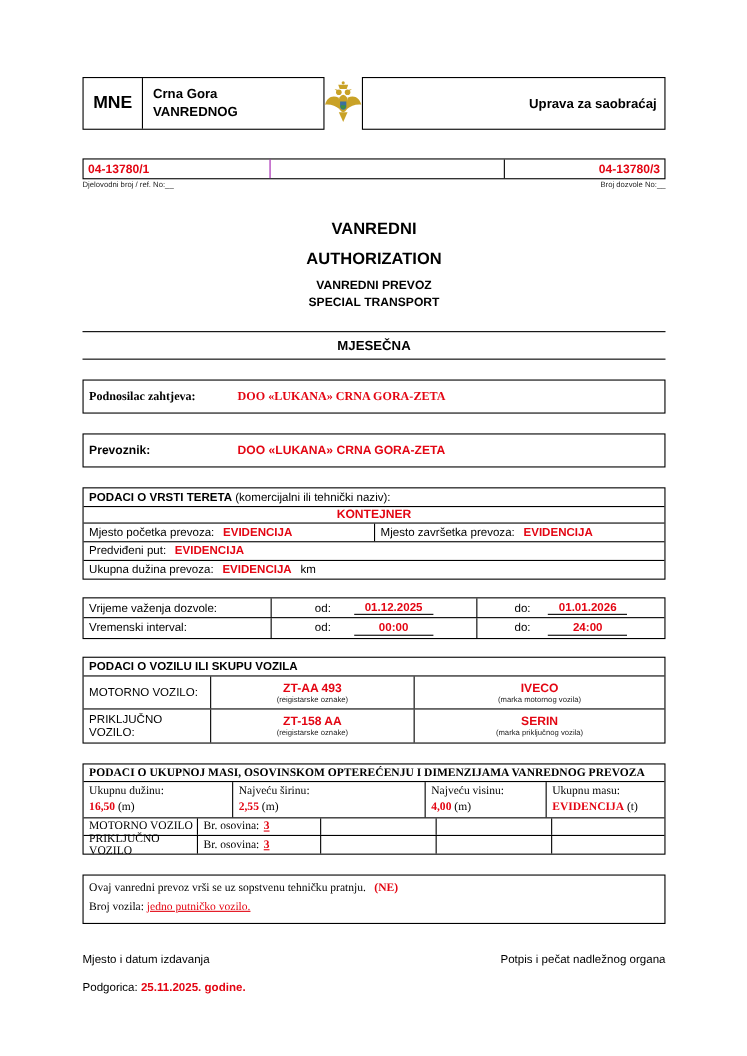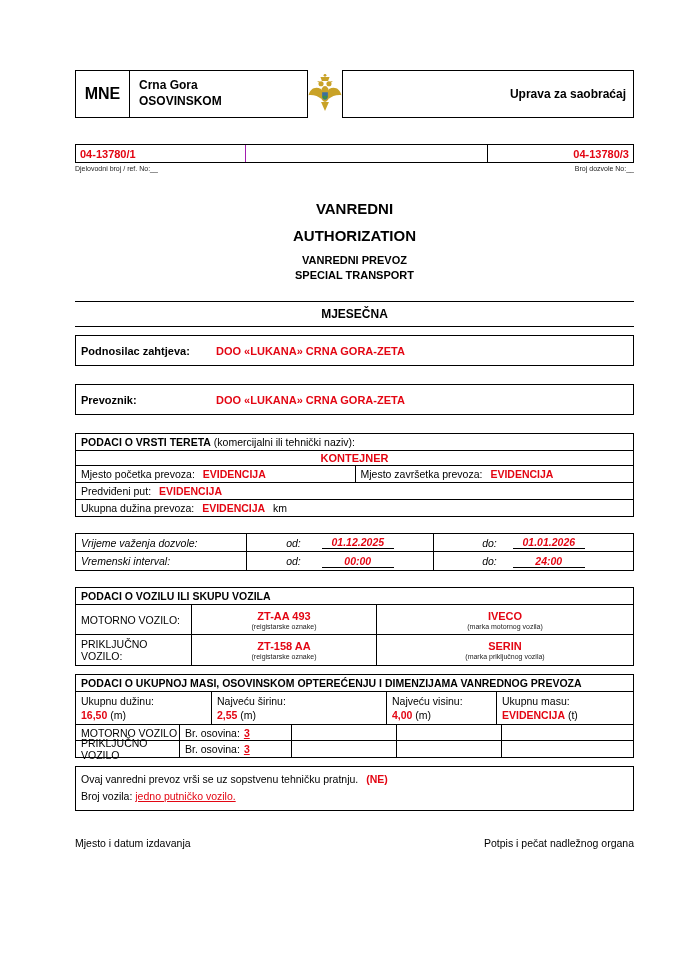--- a/index.html
+++ b/index.html
@@ -1,21 +1,21 @@
 <!DOCTYPE html>
 <html><head>
 <meta charset="utf-8">
 <style>
   * { margin:0; padding:0; box-sizing:border-box; }
   html,body { background:#ffffff; }
   .page {
     position:relative; width:679px; height:960px; background:#fff;
     font-family:"Liberation Sans", sans-serif; color:#000; overflow:hidden;
   }
-  .content { padding:70px 45px 0 75px; }
+  .content { padding:70px 74px 0 75px; }
   .red { color:#e30613; }
   .bold { font-weight:bold; }
   .u { text-decoration:underline; }
   .center { text-align:center; }
   .bl { border-left:1px solid #000; }
   .row-b { border-bottom:1px solid #000; }
 
   
   .hdr { display:flex; height:48px; align-items:stretch; }
   .hdr-left { display:flex; border:1px solid #000; width:236px; }
@@ -35,34 +35,34 @@
   .title-block { text-align:center; margin-top:28px; }
   .t1 { font-size:15px; font-weight:bold; margin-bottom:10px; }
   .t2 { font-size:11px; font-weight:bold; margin-bottom:3px; }
   .period-band { margin-top:20px; border-top:1.5px solid #000; border-bottom:1.5px solid #000; }
   .period-text { text-align:center; font-size:12px; font-weight:bold; padding:5px 0; }
 
   
   .labeled-box { border:1px solid #000; height:31px; display:flex; align-items:center; font-size:11px; }
   .labeled-box .lbl { font-weight:bold; padding-left:5px; width:140px; flex:none; }
   .labeled-box .val { font-weight:bold; }
-  .mt14 { margin-top:8px; } .mt16 { margin-top:16px; } .mt18 { margin-top:18px; }
+  .mt14 { margin-top:18px;font-family:Liberation Serif, serif; } .mt16 { margin-top:16px; } .mt18 { margin-top:18px; }
 
   
   .cargo { border:1px solid #000; font-size:10.5px; }
   .cargo-hdr { padding:2px 5px; }
   .cargo-name { padding:1px 0; font-size:11px; }
   .cargo-places { display:flex; }
   .cargo-places .half { width:50%; padding:2px 5px; }
   .cargo-line { padding:2px 5px; }
   .val-gap { margin-left:5px; }
 
   
   .validity { border:1px solid #000; font-size:10.5px; }
-  .vrow { display:flex; height:18px; align-items:flex-start;font-style:italic; }
+  .vrow { display:flex; height:18px; align-items:flex-start; }
   .vc1 { width:170px; padding-left:5px; align-self:stretch; display:flex; align-items:center; }
   .vc2 { width:187px; align-self:stretch; display:flex; align-items:center; justify-content:center; gap:21px; }
   .vc3 { flex:1; align-self:stretch; display:flex; align-items:center; justify-content:center; gap:16px; }
   .blank { display:inline-block; border-bottom:1px solid #000; min-width:72px; text-align:center; padding:0 8px; font-weight:bold; }
 
   
   .veh { border:1px solid #000; }
   .sec-title { font-size:10.5px; font-weight:bold; padding:2px 5px; }
   .veh-row { display:flex; min-height:30px; }
   .veh-c1 { width:115px; padding:2px 5px; font-size:10.5px; display:flex; align-items:center; }
@@ -92,21 +92,21 @@
 <body>
 
 <div class="page">
   <div class="content">
 
     <div class="hdr">
       <div class="hdr-left">
         <div class="hdr-mne">MNE</div>
         <div class="hdr-country">
           <div>Crna Gora</div>
-          <div>OSOVINSKOM</div>
+          <div>VANREDNOG</div>
         </div>
       </div>
       <div class="hdr-emblem">
         <svg width="34" height="42" viewBox="0 0 60 72" aria-hidden="true">
           <circle cx="30" cy="3" r="2.5" fill="#c9a227"></circle>
           <path d="M22 6 h16 l-2.5 7 h-11 z" fill="#c9a227"></path>
           <circle cx="23" cy="18" r="4.5" fill="#c9a227"></circle>
           <circle cx="37" cy="18" r="4.5" fill="#c9a227"></circle>
           <path d="M20 16 l-4 -3 l5 1 z" fill="#c9a227"></path>
           <path d="M40 16 l4 -3 l-5 1 z" fill="#c9a227"></path>
@@ -279,15 +279,19 @@
       <div>
         <span>Broj vozila:</span>
         <span class="red u">jedno putničko vozilo.</span>
       </div>
     </div>
 
     <div class="footer-row">
       <span>Mjesto i datum izdavanja</span>
       <span>Potpis i pečat nadležnog organa</span>
     </div>
+    <div class="date-line">
+      <span>Podgorica:</span>
+      <span class="red bold">25.11.2025. godine.</span>
+    </div>
 
   </div>
 </div>
 
 </body></html>

